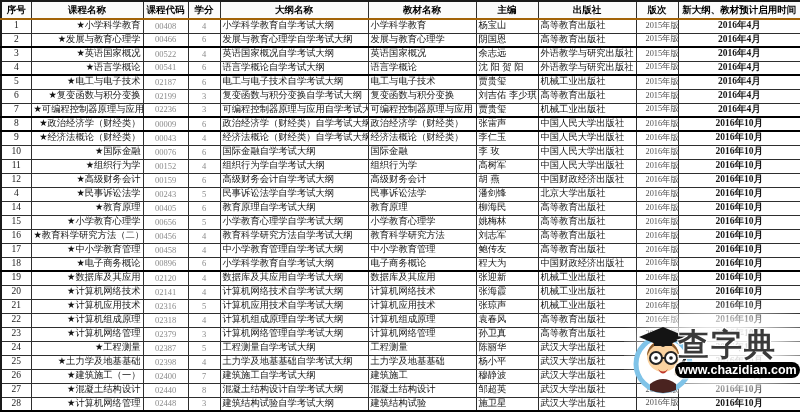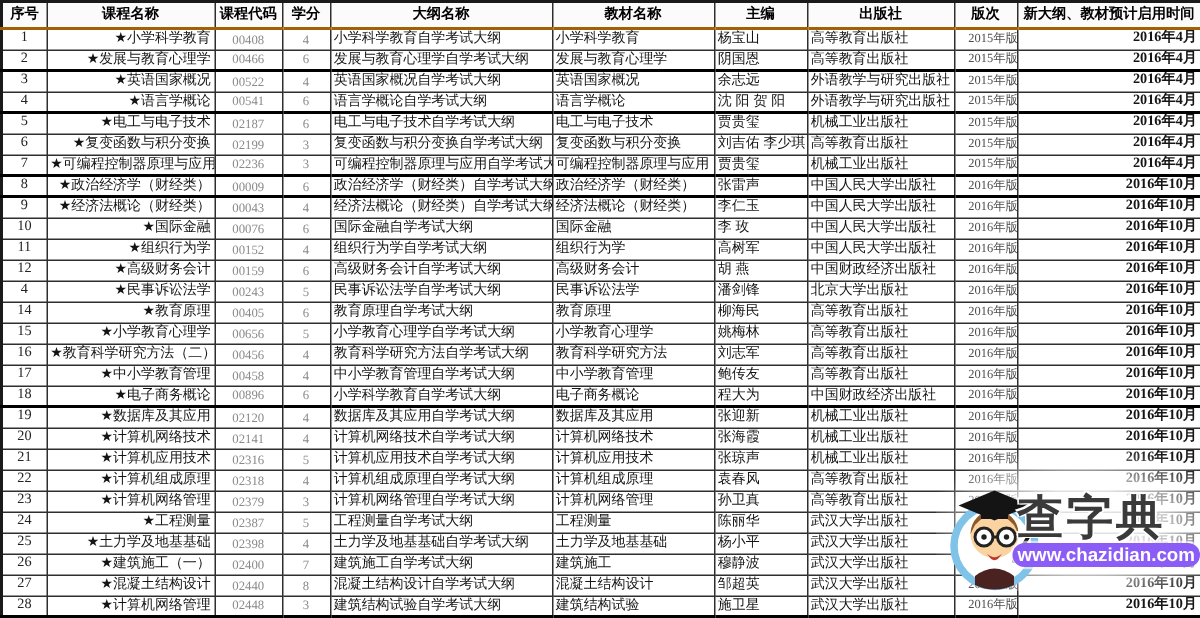--- a/index.html
+++ b/index.html
@@ -34,21 +34,21 @@
   .c-code,.c-credit{
     text-align:center;font-family:"Liberation Serif",serif;
     font-size:8.5px;color:#8a8a8a;
   }
   .c-outline,.c-textbook,.c-editor,.c-publisher{text-align:left;}
   .c-edition{
     text-align:left;font-family:"Liberation Serif",serif;
     font-size:8.3px;color:#4f4f4f;padding-left:9px;
   }
   .c-time{
-    text-align:right;font-family:"Liberation Serif",serif;
+    text-align:center;font-family:"Liberation Serif",serif;
     font-size:9.5px;font-weight:bold;color:#151515;
   }
 
   
   .watermark{
     position:absolute;right:0;bottom:20px;width:168px;height:86px;
     pointer-events:none;
   }
   .wm-halo{
     position:absolute;left:-8px;top:-6px;right:-2px;bottom:-2px;
@@ -56,21 +56,21 @@
   }
   .wm-mascot{position:absolute;left:0;bottom:-4px;}
   .wm-brand{
     position:absolute;left:46px;top:18px;
     font-size:31px;font-weight:bold;color:#3a3a3a;letter-spacing:2px;
     font-family:"Liberation Sans",sans-serif;
     text-shadow:-1px -1px 0 #fff,1px -1px 0 #fff,-1px 1px 0 #fff,1px 1px 0 #fff;
   }
   .wm-url{
     position:absolute;left:43px;top:56px;width:125px;height:16px;
-    background:#8b5cf6;border-radius:9px;
+    background:#000000;border-radius:9px;
     color:#fff;font-size:12.5px;font-weight:bold;text-align:center;line-height:16px;
     font-family:"Liberation Sans",sans-serif;
     box-shadow:0 0 0 1.5px rgba(255,255,255,.6);
   }
 </style>
 </head>
 <body>
 
 <table>
   <colgroup>

